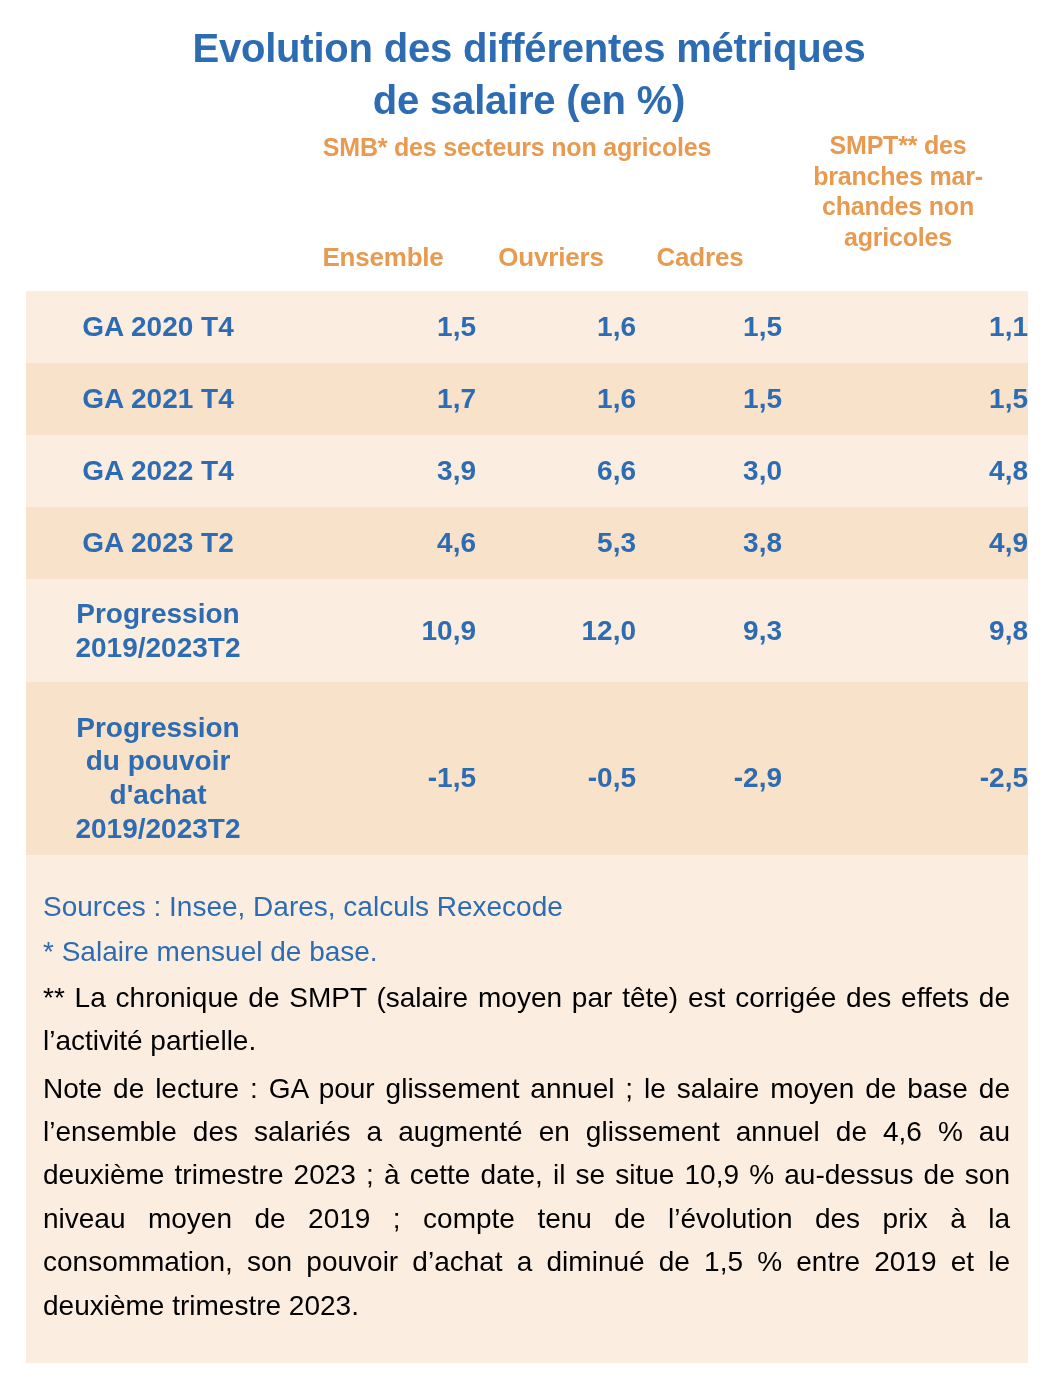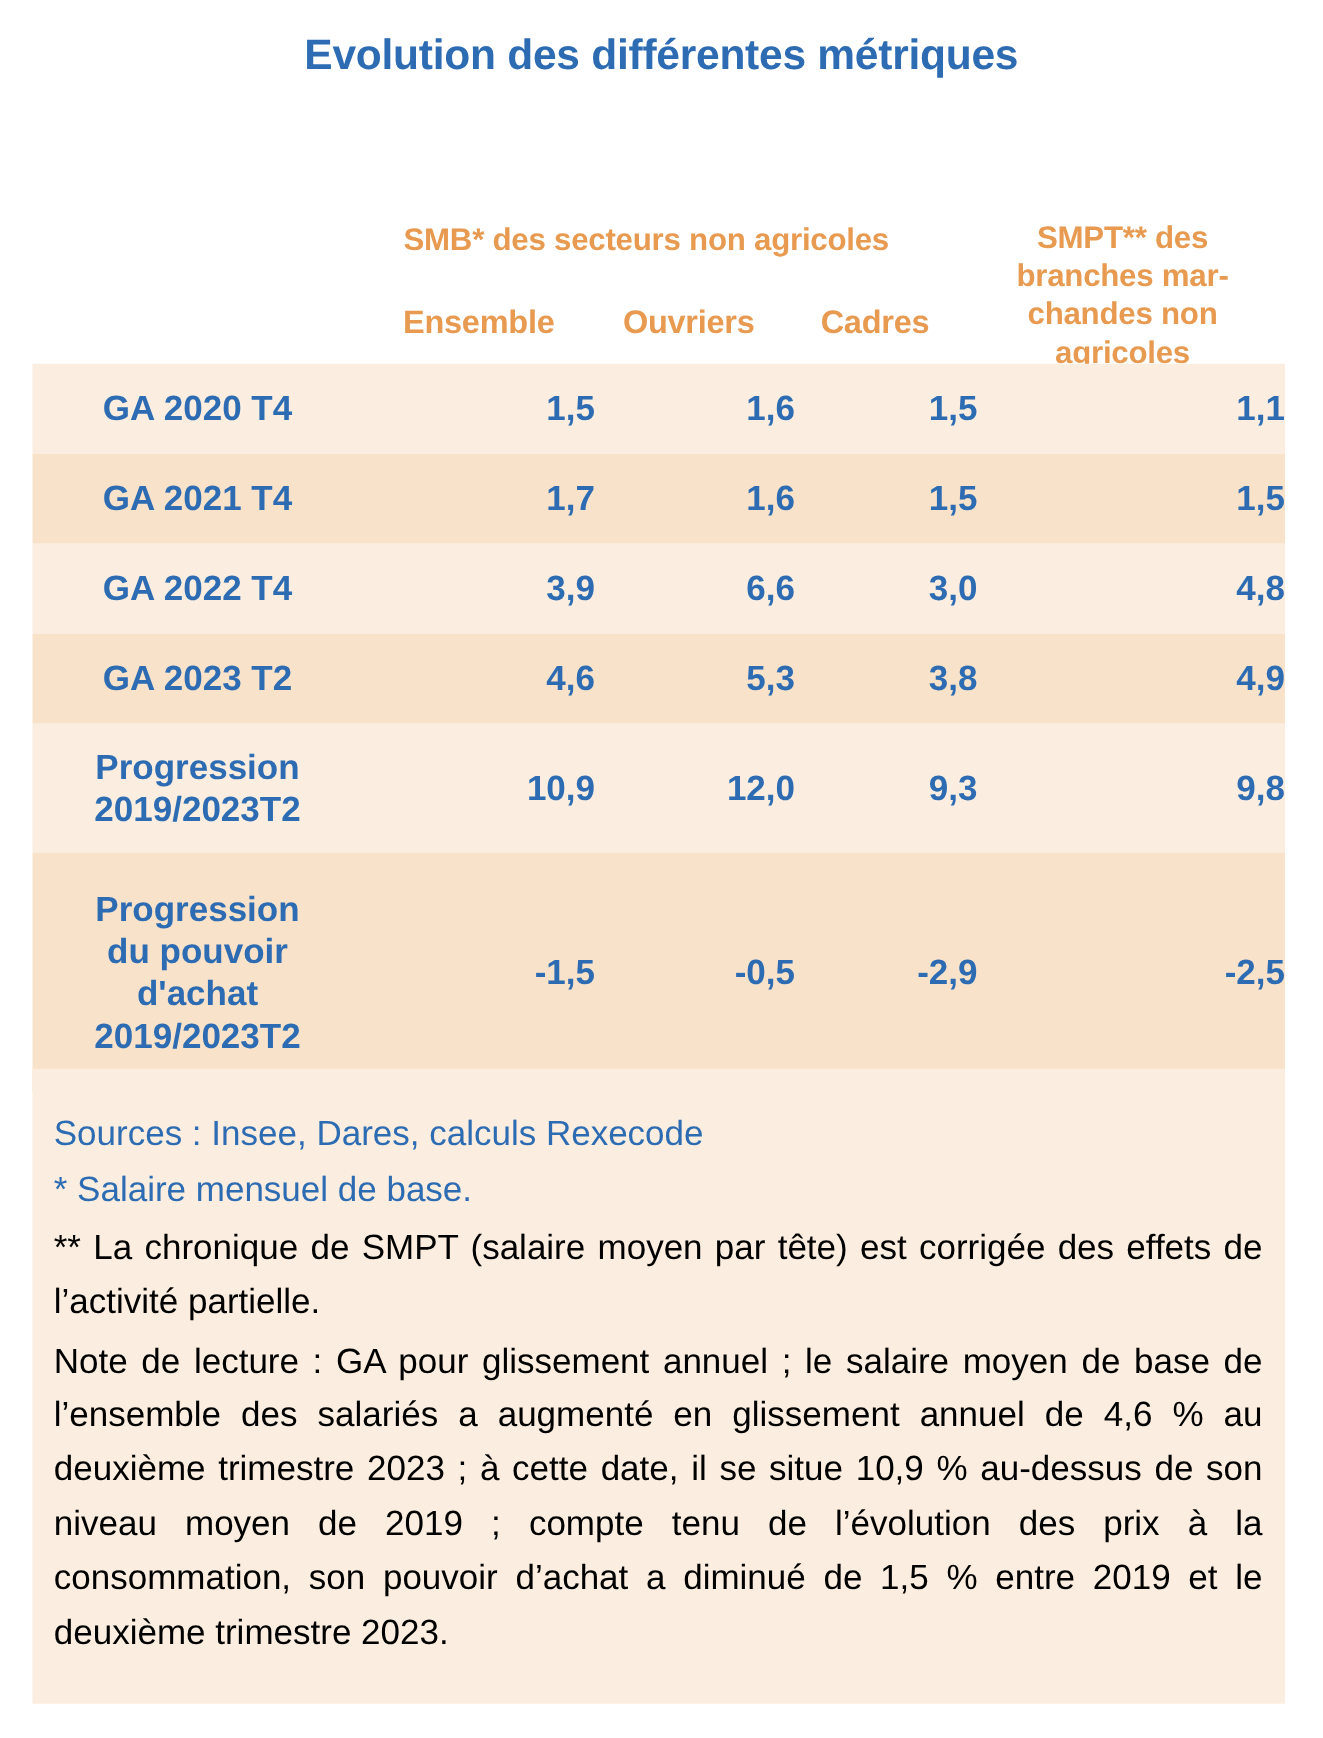--- a/index.html
+++ b/index.html
@@ -21,37 +21,36 @@
   }
 
   
   .title {
     position: absolute;
     left: 0;
     top: 22px;
     width: 1058px;
     text-align: center;
     color: #2d6cb3;
-    font-size: 34px;
+    font-size: 40px;
     font-weight: bold;
     line-height: 1.30;
     letter-spacing: -0.2px;
   }
   .title .tline { display: block; }
 
   
   .hdr {
     position: absolute;
     color: #e79a50;
     font-weight: bold;
     text-align: center;
     line-height: 1.22;
     font-size: 25px;
     letter-spacing: -0.2px;
-    margin-top: 45px;
   }
   .hdr-smb {
     left: 286px;
     top: 132px;
     width: 462px;
   }
   .hdr-smpt {
     left: 782px;
     top: 130px;
     width: 232px;
@@ -136,20 +135,21 @@
   }
   .note-gap { height: 4px; }
 </style>
 </head>
 <body>
 
 <div class="page">
 
   <div class="title">
     <span class="tline">Evolution des différentes métriques</span>
+    <span class="tline">de salaire (en %)</span>
   </div>
 
   <div class="hdr hdr-smb">
     <span>SMB* des secteurs non agricoles</span>
   </div>
   <div class="hdr hdr-smpt">
     <span>SMPT** des branches mar-chandes non agricoles</span>
   </div>
 
   <div class="subhdr sub-ensemble">Ensemble</div>

